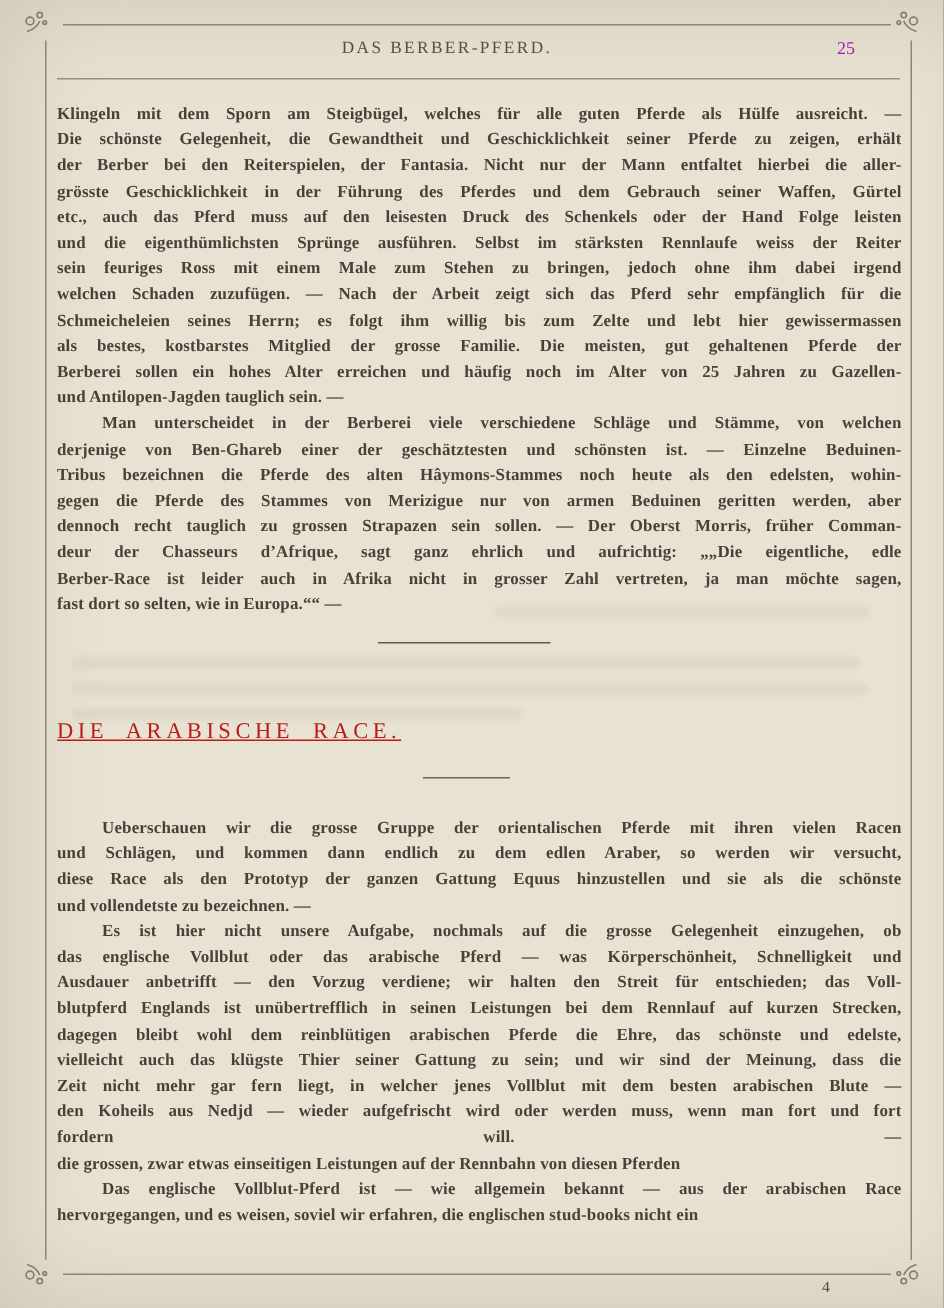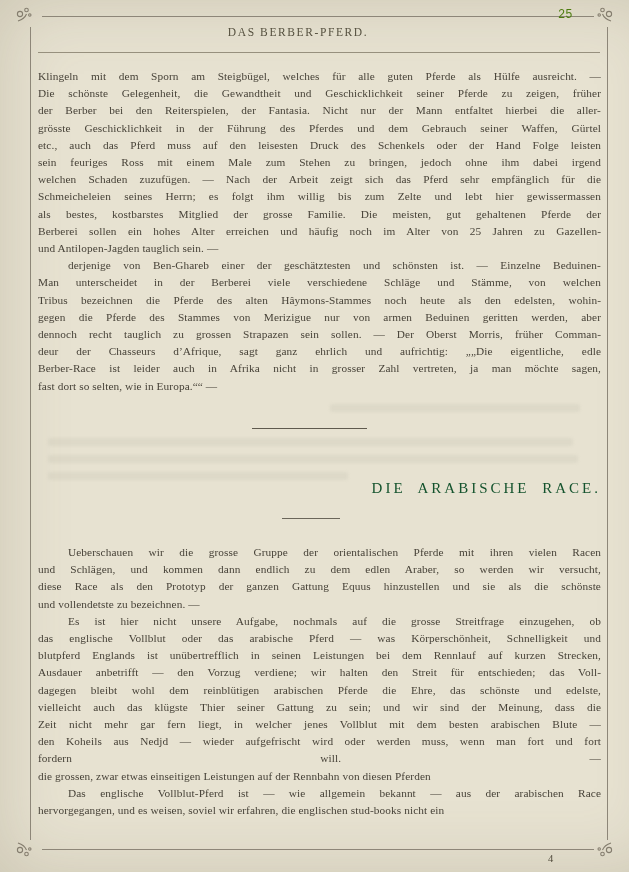--- a/index.html
+++ b/index.html
@@ -36,35 +36,35 @@
   .c-tl { left:14px;  top:5px; }
   .c-tr { left:593px; top:5px;  transform:scaleX(-1); }
   .c-bl { left:14px;  top:837px; transform:scaleY(-1); }
   .c-br { left:593px; top:837px; transform:scale(-1,-1); }
 
   .running-title {
     position:absolute; left:38px; top:26px; width:520px;
     text-align:center; font-size:11.5px; letter-spacing:1.6px;
     color:#55503f; white-space:nowrap;
   }
-  .page-num { position:absolute; left:558px; top:8px; font-size:12px; color:#4d7c0f;font-family:Liberation Mono, monospace; }
+  .page-num { position:absolute; left:558px; top:25px; font-size:12px; color:#a21caf; }
   .header-rule { position:absolute; left:38px; top:52px; width:562px; height:1px; background:#97907e; }
 
-  .text-block { position:absolute; left:38px; width:563px; font-size:11.3px; line-height:17.2px; overflow:hidden; }
+  .text-block { position:absolute; left:38px; width:563px; font-size:11.3px; line-height:17.2px; overflow:hidden;font-weight:bold; }
   .block-1 { top:68px; }
   .block-2 { top:544px; }
   .tl { text-align:justify; text-align-last:justify; white-space:nowrap; letter-spacing:.1px; }
   .para .tl:last-child { text-align-last:left; }
   .para.indent .tl:first-child { text-indent:30px; }
 
   .section-divider { position:absolute; left:252px; top:428px; width:115px; height:1px; background:#5f5a4e; }
   .section-heading {
     position:absolute; left:38px; top:480px; width:563px;
-    text-align:right; font-size:15px; letter-spacing:3px; word-spacing:6px;
-    color:#14532d; white-space:nowrap;
+    text-align:left; font-size:15px; letter-spacing:3px; word-spacing:6px;
+    color:#b91c1c; white-space:nowrap;text-decoration:underline;
   }
   .heading-rule { position:absolute; left:282px; top:518px; width:58px; height:1px; background:#6b665a; }
 
   .ghost { position:absolute; background:rgba(155,160,140,.12); filter:blur(1.4px); border-radius:3px; }
   .g1 { left:330px; top:404px; width:250px; height:8px; }
   .g2 { left:48px;  top:438px; width:525px; height:8px; }
   .g3 { left:48px;  top:455px; width:530px; height:8px; }
   .g4 { left:48px;  top:472px; width:300px; height:8px; }
 
   .footer-sig { position:absolute; left:62px; top:872px; font-size:8px; letter-spacing:.9px; color:#5a5448; white-space:nowrap; }
@@ -113,34 +113,35 @@
     </g>
   </svg>
 
   <div class="running-title">DAS BERBER-PFERD.</div>
   <div class="page-num">25</div>
   <div class="header-rule"></div>
 
   <div class="text-block block-1">
       <div class="para">
         <div class="tl">Klingeln mit dem Sporn am Steigbügel, welches für alle guten Pferde als Hülfe ausreicht. —</div>
-        <div class="tl">Die schönste Gelegenheit, die Gewandtheit und Geschicklichkeit seiner Pferde zu zeigen, früher</div>
+        <div class="tl">Die schönste Gelegenheit, die Gewandtheit und Geschicklichkeit seiner Pferde zu zeigen, erhält</div>
         <div class="tl">der Berber bei den Reiterspielen, der Fantasia.  Nicht nur der Mann entfaltet hierbei die aller-</div>
         <div class="tl">grösste Geschicklichkeit in der Führung des Pferdes und dem Gebrauch seiner Waffen, Gürtel</div>
         <div class="tl">etc., auch das Pferd muss auf den leisesten Druck des Schenkels oder der Hand Folge leisten</div>
+        <div class="tl">und die eigenthümlichsten Sprünge ausführen.  Selbst im stärksten Rennlaufe weiss der Reiter</div>
         <div class="tl">sein feuriges Ross mit einem Male zum Stehen zu bringen, jedoch ohne ihm dabei irgend</div>
         <div class="tl">welchen Schaden zuzufügen. — Nach der Arbeit zeigt sich das Pferd sehr empfänglich für die</div>
         <div class="tl">Schmeicheleien seines Herrn; es folgt ihm willig bis zum Zelte und lebt hier gewissermassen</div>
         <div class="tl">als bestes, kostbarstes Mitglied der grosse Familie.  Die meisten, gut gehaltenen Pferde der</div>
         <div class="tl">Berberei sollen ein hohes Alter erreichen und häufig noch im Alter von 25 Jahren zu Gazellen-</div>
         <div class="tl">und Antilopen-Jagden tauglich sein. —</div>
       </div>
       <div class="para indent">
+        <div class="tl">Man unterscheidet in der Berberei viele verschiedene Schläge und Stämme, von welchen</div>
         <div class="tl">derjenige von Ben-Ghareb einer der geschätztesten und schönsten ist. — Einzelne Beduinen-</div>
-        <div class="tl">Man unterscheidet in der Berberei viele verschiedene Schläge und Stämme, von welchen</div>
         <div class="tl">Tribus bezeichnen die Pferde des alten Hâymons-Stammes noch heute als den edelsten, wohin-</div>
         <div class="tl">gegen die Pferde des Stammes von Merizigue nur von armen Beduinen geritten werden, aber</div>
         <div class="tl">dennoch recht tauglich zu grossen Strapazen sein sollen. — Der Oberst Morris, früher Comman-</div>
         <div class="tl">deur der Chasseurs d’Afrique, sagt ganz ehrlich und aufrichtig:  „„Die eigentliche, edle</div>
         <div class="tl">Berber-Race ist leider auch in Afrika nicht in grosser Zahl vertreten, ja man möchte sagen,</div>
         <div class="tl">fast dort so selten, wie in Europa.““ —</div>
       </div>
     </div>
 
   <div class="ghost g1"></div>
@@ -153,24 +154,24 @@
   <div class="heading-rule"></div>
 
   <div class="text-block block-2">
       <div class="para indent">
         <div class="tl">Ueberschauen wir die grosse Gruppe der orientalischen Pferde mit ihren vielen Racen</div>
         <div class="tl">und Schlägen, und kommen dann endlich zu dem edlen Araber, so werden wir versucht,</div>
         <div class="tl">diese Race als den Prototyp der ganzen Gattung Equus hinzustellen und sie als die schönste</div>
         <div class="tl">und vollendetste zu bezeichnen. —</div>
       </div>
       <div class="para indent">
-        <div class="tl">Es ist hier nicht unsere Aufgabe, nochmals auf die grosse Streitfrage einzugehen, ob</div>
+        <div class="tl">Es ist hier nicht unsere Aufgabe, nochmals auf die grosse Gelegenheit einzugehen, ob</div>
         <div class="tl">das englische Vollblut oder das arabische Pferd — was Körperschönheit, Schnelligkeit und</div>
+        <div class="tl">Ausdauer anbetrifft — den Vorzug verdiene; wir halten den Streit für entschieden; das Voll-</div>
         <div class="tl">blutpferd Englands ist unübertrefflich in seinen Leistungen bei dem Rennlauf auf kurzen Strecken,</div>
-        <div class="tl">Ausdauer anbetrifft — den Vorzug verdiene; wir halten den Streit für entschieden; das Voll-</div>
         <div class="tl">dagegen bleibt wohl dem reinblütigen arabischen Pferde die Ehre, das schönste und edelste,</div>
         <div class="tl">vielleicht auch das klügste Thier seiner Gattung zu sein; und wir sind der Meinung, dass die</div>
         <div class="tl">Zeit nicht mehr gar fern liegt, in welcher jenes Vollblut mit dem besten arabischen Blute —</div>
         <div class="tl">den Koheils aus Nedjd — wieder aufgefrischt wird oder werden muss, wenn man fort und fort</div>
         <div class="tl">fordern will. —</div>
         <div class="tl">die grossen, zwar etwas einseitigen Leistungen auf der Rennbahn von diesen Pferden</div>
       </div>
       <div class="para indent">
         <div class="tl">Das englische Vollblut-Pferd ist — wie allgemein bekannt — aus der arabischen Race</div>
         <div class="tl">hervorgegangen, und es weisen, soviel wir erfahren, die englischen stud-books nicht ein</div>

